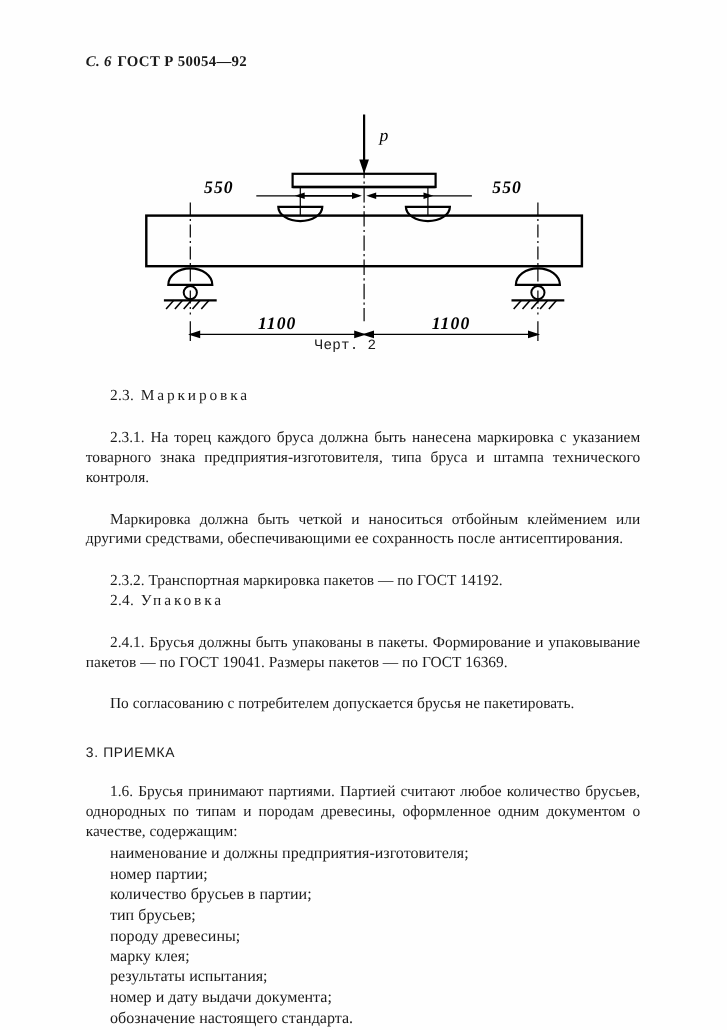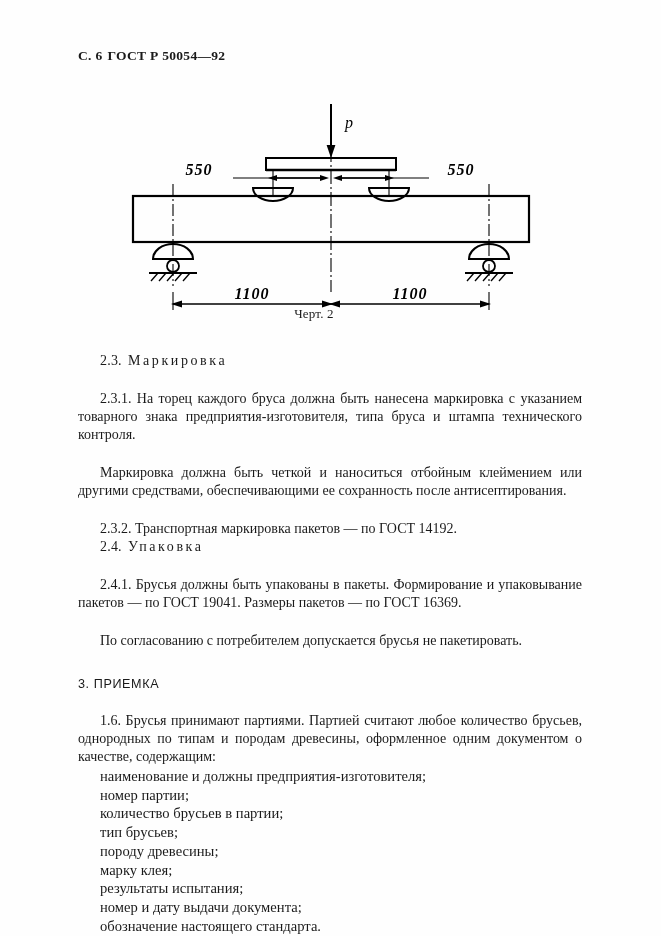--- a/index.html
+++ b/index.html
@@ -28,39 +28,39 @@
   .page-header {
     position: absolute;
     top: 48px;
     left: 78px;
     font-family: "Liberation Serif", serif;
     font-size: 13.5px;
     font-weight: bold;
     letter-spacing: 0.3px;
     white-space: nowrap;
   }
-  .page-header .pg-num { margin-right: 5px; }
+  .page-header .pg-num { margin-right: 5px; font-style: italic; }
   .page-header .std-code { font-weight: bold; margin-top: 16px; }
 
   
   .figure-block {
     position: absolute;
     top: 96px;
     left: 0;
     width: 661px;
     height: 240px;
   }
   .figure-svg { display: block; margin: 0 auto; }
   .figure-caption {
     position: absolute;
     top: 306px;
     left: 0;
     width: 628px;
     text-align: center;
-    font-family: Liberation Serif, serif;
+    font-family: Liberation Mono, monospace;
     font-size: 13px;
     letter-spacing: 0.2px;
   }
 
   
   .body-text {
     position: absolute;
     top: 352px;
     left: 78px;
     width: 504px;

